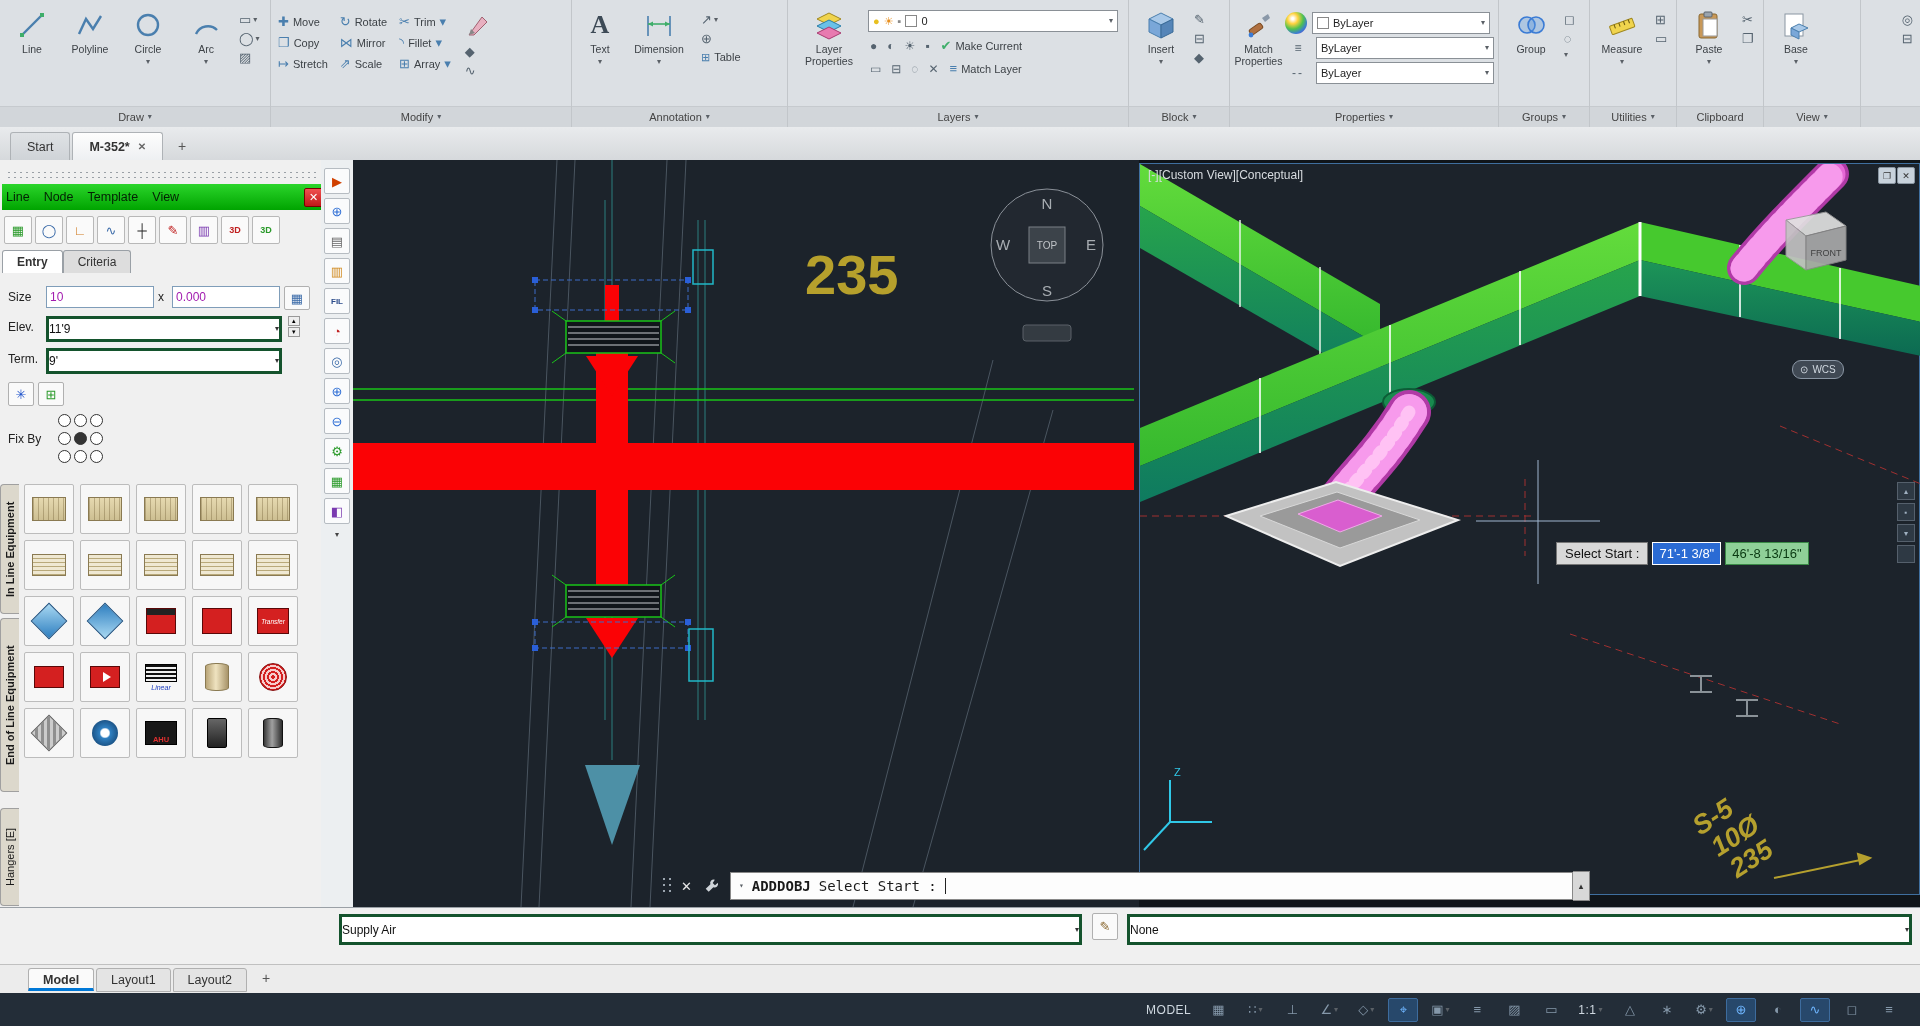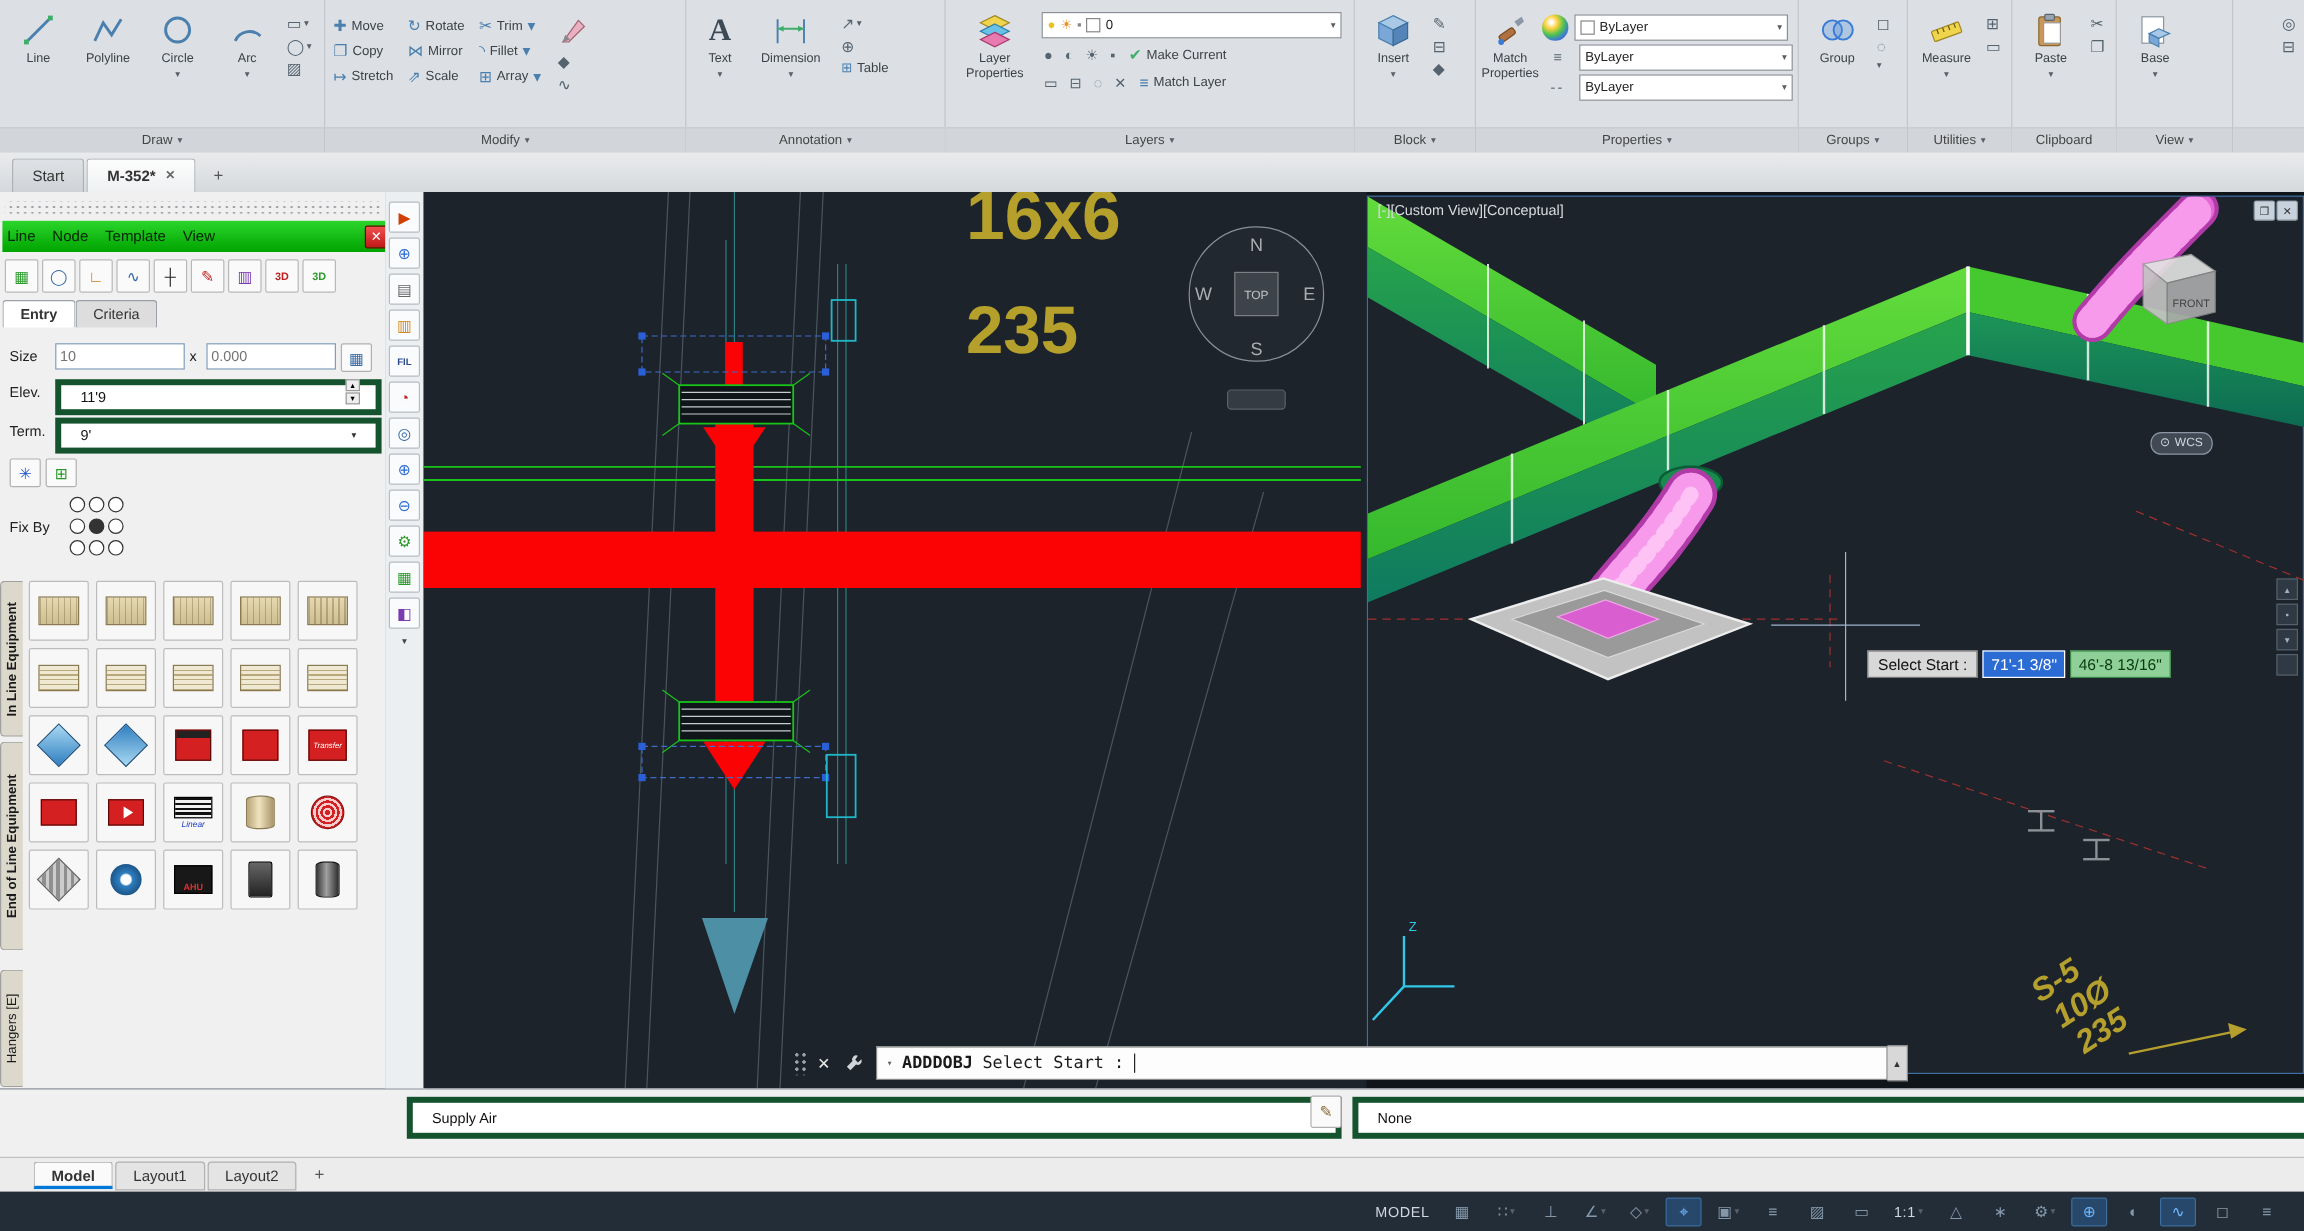--- a/index.html
+++ b/index.html
@@ -35,22 +35,22 @@
   .palette{left:0;top:0;width:321px;height:747px;background:#f0f0f0;border-right:1px solid #9aa0a6;}
   .grip{left:4px;top:8px;width:313px;height:10px;background:radial-gradient(#9aa0a6 1px,transparent 1.3px);background-size:6px 5px;background-position:2px 2px;}
   .ptitle{left:2px;top:24px;width:317px;height:26px;background:linear-gradient(#2bd52b,#00a400);display:flex;align-items:center;padding:0 4px;gap:14px;font-size:12.5px;color:#042204;}
   .pclose{margin-left:auto;width:17px;height:17px;background:linear-gradient(#f05050,#c01818);border:1px solid #700;color:#fff;font-size:11px;display:flex;align-items:center;justify-content:center;border-radius:2px;}
   .ptools{left:2px;top:54px;width:317px;height:30px;display:flex;gap:3px;padding:2px;}
   .ptool{width:26px;height:26px;background:#fafafa;border:1px solid #b8b8b8;display:flex;align-items:center;justify-content:center;font-size:13px;border-radius:2px;}
   .ptabs{left:2px;top:90px;display:flex;}
   .ptab{padding:4px 14px;font-size:12px;border:1px solid #9aa0a6;border-bottom:none;background:#ddd;border-radius:3px 3px 0 0;color:#333;}
   .ptab.active{background:#fff;font-weight:bold;}
   .plabel{font-size:12px;color:#222;}
-  .pinp{border:1px solid #7f9db9;height:20px;font-size:12px;padding:0 3px;font-family:"Liberation Sans",sans-serif;background:#fff;color:#737373;}
-  .psel{background:#fff;border:5px solid #14532d;height:20px;display:flex;align-items:center;padding:0 16px;font-size:12px;color:#111;}
+  .pinp{border:1px solid #7f9db9;height:20px;font-size:12px;padding:0 3px;font-family:"Liberation Sans",sans-serif;background:#fff;color:#a21caf;}
+  .psel{background:#fff;border:3px solid #14532d;height:20px;display:flex;align-items:center;padding:0 0;font-size:12px;color:#111;}
   .psel .dd{margin-left:auto;color:#333;}
   .pic24{width:24px;height:22px;background:#fafafa;border:1px solid #b0b0b0;display:flex;align-items:center;justify-content:center;font-size:13px;border-radius:2px;}
   .fx{width:11px;height:11px;border-radius:50%;border:1px solid #333;background:#fff;}
   .fx.on{background:#333;}
   .vtab{position:absolute;left:0;width:18px;writing-mode:vertical-rl;transform:rotate(180deg);display:flex;align-items:center;justify-content:center;font-size:11px;color:#1a1a1a;background:#dcd8cc;border:1px solid #a0a0a0;border-left:none;border-radius:0 4px 4px 0;}
   .vtab.b{font-weight:bold;}
   .eqgrid{left:24px;top:324px;display:grid;grid-template-columns:repeat(5,50px);grid-auto-rows:50px;gap:6px;}
   .eq{background:#f7f7f7;border:1px solid #bcbcbc;display:flex;flex-direction:column;align-items:center;justify-content:center;gap:2px;border-radius:2px;}
   .i-vav{width:32px;height:22px;background:linear-gradient(#e6d9b0,#cdbf92);border:1px solid #8a7a52;background-image:repeating-linear-gradient(90deg,rgba(90,70,30,.3) 0 1px,transparent 1px 5px),linear-gradient(#e6d9b0,#cdbf92);}
   .i-grille{width:32px;height:20px;background:repeating-linear-gradient(#efe8d2 0 3px,#b9a97a 3px 4px);border:1px solid #8a7a52;}
@@ -818,21 +818,20 @@
           <circle cx="694" cy="85" r="56" fill="rgba(40,46,52,.55)" stroke="#8a9098"></circle>
           <rect x="676" y="67" width="36" height="36" fill="#3c434a" stroke="#7a8086"></rect>
           <text x="694" y="49" text-anchor="middle" font-size="15" fill="#a8adb2">N</text>
           <text x="694" y="136" text-anchor="middle" font-size="15" fill="#a8adb2">S</text>
           <text x="650" y="90" text-anchor="middle" font-size="15" fill="#a8adb2">W</text>
           <text x="738" y="90" text-anchor="middle" font-size="15" fill="#a8adb2">E</text>
           <text x="694" y="89" text-anchor="middle" font-size="10" fill="#c0c4c8">TOP</text>
           <rect x="670" y="165" width="48" height="16" rx="3" fill="#343b42" stroke="#5a6168"></rect>
         </g>
       </svg>
-      <div class="ytext" style="left:452px;top:-14px;font-size:58px;">16x6</div>
       <div class="ytext" style="left:452px;top:82px;font-size:56px;">235</div>
 
       <div class="vp3d">
         <svg width="781" height="732" viewBox="0 0 781 732" style="position:absolute;left:0;top:0">
           <defs>
             <linearGradient id="gTop" x1="0" y1="0" x2="0" y2="1">
                 <stop offset="0" stop-color="#63dc3c"></stop>
                 <stop offset="1" stop-color="#35b82e"></stop>
               </linearGradient>
             <linearGradient id="gSide" x1="0" y1="0" x2="0" y2="1">

